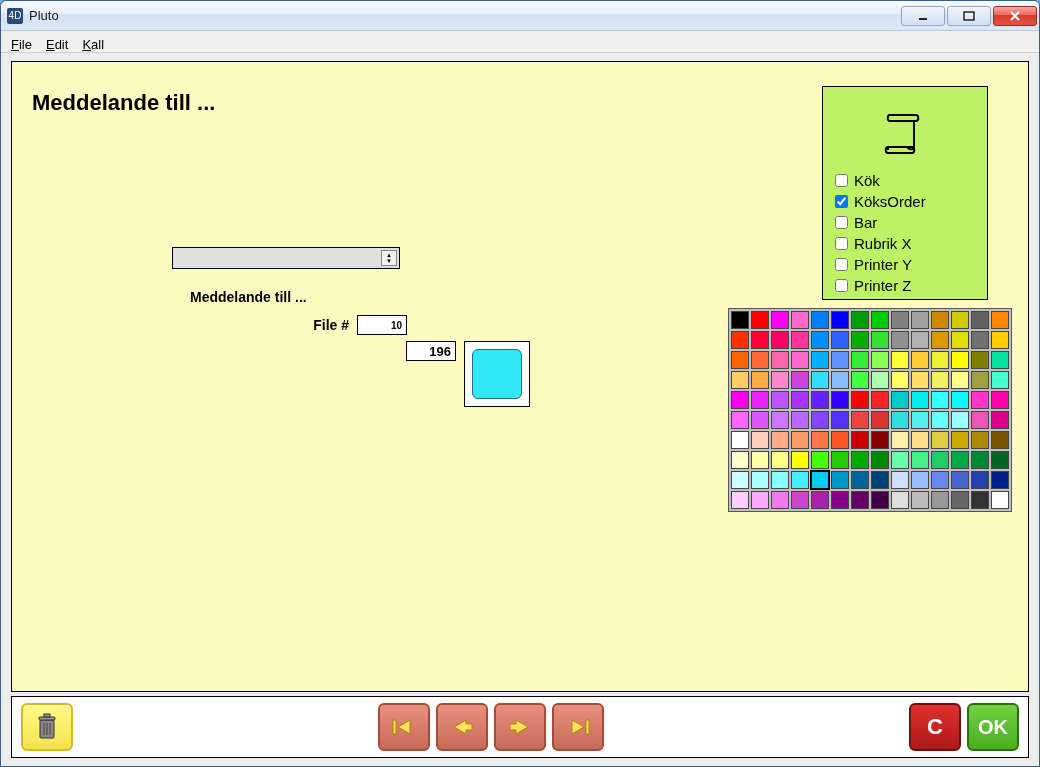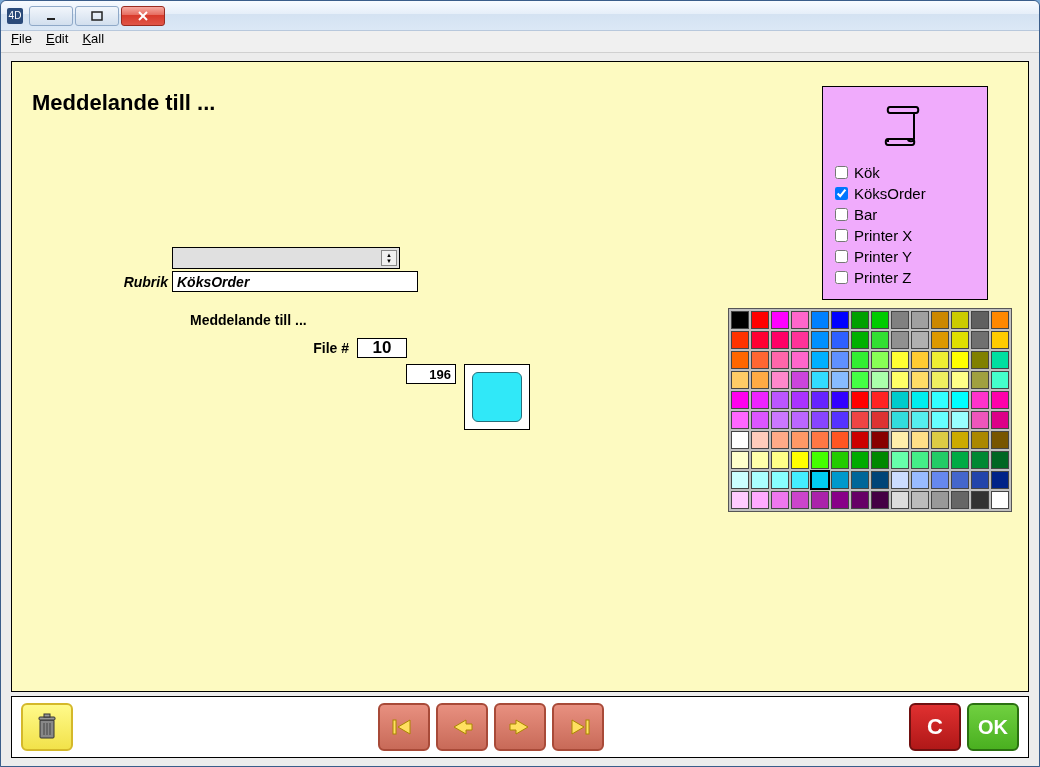--- a/index.html
+++ b/index.html
@@ -59,21 +59,21 @@
   }
   .win-btn.close-btn {
     background: linear-gradient(to bottom, #f5a9a0 0%, #e66b5e 45%, #d83a2b 46%, #e05547 100%);
     border: 1px solid #9a2b20;
   }
   .win-btn svg { width: 14px; height: 12px; }
   .menubar {
     height: 22px;
     background: #f0f0f0;
     display: flex;
-    align-items: flex-start;
+    align-items: flex-end;
     padding: 0 10px;
     gap: 14px;
     border-bottom: 1px solid #d0d0d0;
     font-size: 13px;
   }
   .menubar span { cursor: pointer; }
   .menubar span::first-letter { text-decoration: underline; }
   .client {
     flex: 1;
     background: #ececec;
@@ -178,22 +178,22 @@
     width: 159px;
     text-align: right;
     font-weight: bold;
     font-size: 14px;
     margin-right: 8px;
   }
   .sort-input {
     width: 50px;
     height: 20px;
     border: 1px solid #000;
-    text-align: center;
-    font-size: 17px;
+    text-align: right;
+    font-size: 10px;
     font-weight: bold;
     padding: 0 4px;
   }
   .color-row {
     display: flex;
     align-items: flex-start;
     margin-top: 6px;
     margin-left: 296px;
   }
   .color-num {
@@ -220,23 +220,23 @@
     height: 50px;
     border-radius: 6px;
     border: 1px solid #256e7a;
   }
   .printer-box {
     position: absolute;
     right: 40px;
     top: 24px;
     width: 166px;
     height: 214px;
-    background: #f0abfc;
-    border: 1px solid #000;
-    padding: 6px 8px;
+    background: #bef264;
+    border: 1px solid #000;
+    padding: 14px 8px;
   }
   .scroll-icon {
     display: block;
     margin: 6px auto 10px auto;
   }
   .chk-row {
     display: flex;
     align-items: center;
     font-size: 15px;
     margin: 2px 0;
@@ -309,20 +309,21 @@
     font-weight: bold;
     font-size: 20px;
   }
 </style>
 </head>
 <body>
 
 <div class="window">
   <div class="titlebar">
     <span class="app-icon">4D</span>
+    <span class="titlebar-text">Pluto</span>
     <div class="win-controls">
       <div class="win-btn">
         <svg viewBox="0 0 14 12">
             <line x1="3" y1="9" x2="11" y2="9" stroke="#222" stroke-width="2"></line>
           </svg>
       </div>
       <div class="win-btn">
         <svg viewBox="0 0 14 12">
             <rect x="2" y="2" width="10" height="8" fill="none" stroke="#222" stroke-width="1.5"></rect>
           </svg>
@@ -345,24 +346,20 @@
   <div class="client">
     <div class="panel">
 
       <div class="page-title">Meddelande till ...</div>
 
       <div class="form-block">
         <div class="dropdown-row">
           <div class="dropdown">
             <div class="dropdown-arrows">▲<br>▼</div>
           </div>
-        </div>
-        <div class="rubrik-row">
-          <div class="rubrik-label">Rubrik</div>
-          <input class="rubrik-input" value="KöksOrder" style="">
         </div>
         <div class="med-row">
           <div class="med-label">Meddelande till ...</div>
         </div>
         <div class="sort-row">
           <div class="sort-label">File #</div>
           <input class="sort-input" value="10" style="">
         </div>
         <div class="color-row">
           <input class="color-num" value="196" style="">
@@ -384,21 +381,21 @@
             <label class="chk-row">
               <input type="checkbox" checked="" style="">
               <span>KöksOrder</span>
             </label>
             <label class="chk-row">
               <input type="checkbox" style="">
               <span>Bar</span>
             </label>
             <label class="chk-row">
               <input type="checkbox" style="">
-              <span>Printer X</span>
+              <span>Rubrik X</span>
             </label>
             <label class="chk-row">
               <input type="checkbox" style="">
               <span>Printer Y</span>
             </label>
             <label class="chk-row">
               <input type="checkbox" style="">
               <span>Printer Z</span>
             </label>
           </div>

